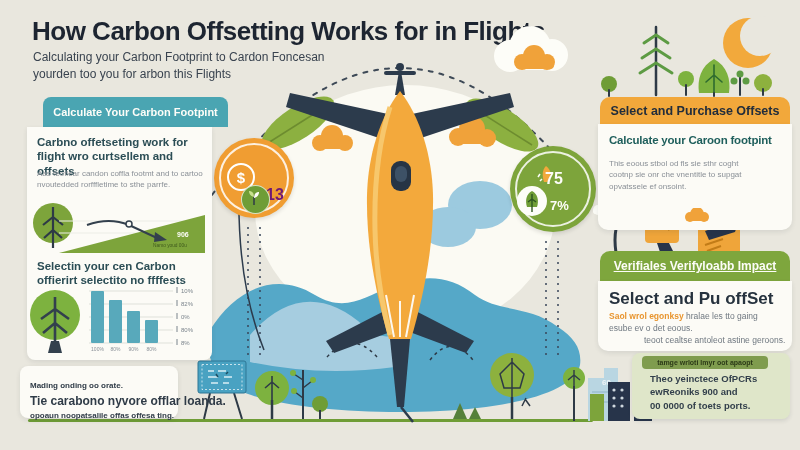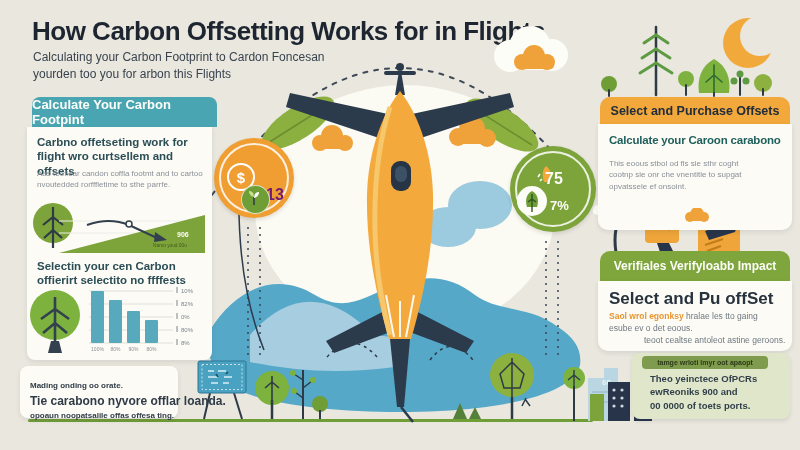--- a/index.html
+++ b/index.html
@@ -175,21 +175,21 @@
     <div class="abs" style="left:35px;top:24px;color:#fdfdf8;font-weight:bold;font-size:16px;">75</div>
     <div class="abs" style="left:40px;top:52px;color:#fdfdf8;font-weight:bold;font-size:13px;">7%</div>
     <div class="abs" style="left:7px;top:40px;width:30px;height:30px;border-radius:50%;background:#fdfdf8;">
       <svg width="30" height="30" viewBox="0 0 30 30">
         <path d="M15,5 C21,8 22,15 20,21 L10,21 C8,15 9,8 15,5 Z" fill="#6f9d36"></path>
         <path d="M15,8 V21 M15,13 L11,16 M15,13 L19,16 M15,21 V26" stroke="#2e5520" stroke-width="1.4" fill="none"></path>
       </svg>
     </div>
   </div>
 
-  <div class="abs banner" style="left:32px;top:97px;width:185px;height:30px;background:#4aa5b2;border-radius:8px 8px 0 0;color:#fdfdf8;font-size:13px;z-index:4;">
+  <div class="abs banner" style="left:43px;top:97px;width:185px;height:30px;background:#4aa5b2;border-radius:8px 8px 0 0;color:#fdfdf8;font-size:11px;z-index:4;">
     <span>Calculate Your Carbon Footpint</span>
   </div>
   <div class="abs card" style="left:27px;top:127px;width:185px;height:233px;border-radius:0 0 8px 8px;z-index:4;">
     <div class="abs" style="left:10px;top:8px;width:168px;font-size:11.5px;font-weight:bold;line-height:1.25;color:#2b4d55;">Carbno offetseting work for flight wro curtsellem and offsets</div>
     <div class="abs smalltxt" style="left:10px;top:42px;width:168px;font-size:8px;line-height:1.35;">Aas teoflear candon coffla footmt and to cartoo nvoutedded rorfffletime to sthe parrfe.</div>
 
     <svg class="abs" style="left:4px;top:74px;" width="44" height="54" viewBox="0 0 44 54">
       <circle cx="22" cy="22" r="20" fill="#7da43b"></circle>
       <path d="M22,6 V47 M22,16 L12,24 M22,16 L32,24 M22,29 L13,37 M22,29 L31,37" stroke="#2e3a46" stroke-width="2.2" fill="none"></path>
     </svg>
@@ -242,21 +242,21 @@
   <div class="abs card" style="left:20px;top:366px;width:158px;height:52px;border-radius:8px;padding:14px 10px;box-sizing:border-box;z-index:4;">
     <div class="nowrap" style="font-size:8px;font-weight:bold;color:#2f3b47;line-height:1.5;">Mading onding oo orate.</div>
     <div class="nowrap" style="font-size:12px;font-weight:bold;color:#2f3b47;line-height:1.5;">Tie carabono nyvore offlar loanda.</div>
     <div class="nowrap" style="font-size:8px;font-weight:bold;color:#2f3b47;line-height:1.5;">opoaun noopatsalile offas offesa ting.</div>
   </div>
 
   <div class="abs banner" style="left:600px;top:97px;width:190px;height:27px;background:#f2a83b;border-radius:10px 10px 0 0;color:#222d3b;font-size:12.5px;z-index:4;">
     <span>Select and Purchase Offsets</span>
   </div>
   <div class="abs card" style="left:598px;top:124px;width:194px;height:106px;border-radius:0 0 10px 10px;z-index:4;">
-    <div class="abs nowrap" style="left:11px;top:10px;font-size:11.5px;font-weight:bold;letter-spacing:-0.2px;color:#1f5f5c;">Calculate your Caroon carabono</div>
+    <div class="abs nowrap" style="left:11px;top:10px;font-size:11.5px;font-weight:bold;letter-spacing:-0.2px;color:#1f5f5c;">Calculate your Caroon footpint</div>
     <div class="abs smalltxt nowrap" style="left:11px;top:34px;font-size:8px;line-height:1.5;">This eoous stbol od fls sie sthr coght</div>
     <div class="abs smalltxt nowrap" style="left:11px;top:46px;font-size:8px;">cootnp sie onr che vnentitle to supgat</div>
     <div class="abs smalltxt nowrap" style="left:11px;top:58px;font-size:8px;">opvatssele ef onsoint.</div>
     <svg class="abs" style="left:84px;top:84px;" width="30" height="14" viewBox="0 0 30 14">
       <circle cx="8" cy="9" r="5" fill="#f0a23a"></circle>
         <circle cx="15" cy="6" r="7" fill="#f0a23a"></circle>
       <circle cx="22" cy="9" r="5" fill="#f0a23a"></circle>
         <rect x="4" y="8" width="22" height="5" rx="2" fill="#f0a23a"></rect>
     </svg>
   </div>
@@ -281,21 +281,21 @@
       <path d="M128,7 q3,-4 6,0 q3,-4 6,0"></path>
         <path d="M140,13 q2.5,-3 5,0 q2.5,-3 5,0"></path>
     </g>
     <g>
       <rect x="113" y="22" width="42" height="38" rx="2" fill="#efa53a"></rect>
       <polygon points="120,36 146,27 152,31 150,37 124,45" fill="#27344a"></polygon>
       <path d="M120,50 L138,44 M122,56 L136,51" stroke="#c27c17" stroke-width="2"></path>
     </g>
   </svg>
 
-  <div class="abs banner" style="left:600px;top:251px;width:190px;height:30px;background:#7ea63d;border-radius:10px 10px 0 0;color:#fdfdf8;font-size:12px;z-index:4;">
+  <div class="abs banner" style="left:600px;top:251px;width:190px;height:30px;background:#7ea63d;border-radius:10px 10px 0 0;color:#fdfdf8;font-size:12px;z-index:4;text-decoration:underline;">
     <span>Verifiales Verifyloabb Impact</span>
   </div>
   <div class="abs card" style="left:598px;top:281px;width:194px;height:70px;border-radius:0 0 10px 10px;z-index:4;">
     <div class="abs nowrap" style="left:11px;top:8px;font-size:17px;font-weight:bold;color:#26323e;">Select and Pu offSet</div>
     <div class="abs nowrap" style="left:11px;top:30px;font-size:8.5px;color:#6f7880;">
       <span style="color:#e8952f;font-weight:bold;">Saol wrol egonksy</span><span> hralae les tto gaing</span>
     </div>
     <div class="abs nowrap" style="left:11px;top:42px;font-size:8.5px;color:#6f7880;">esube ev o det eoous.</div>
     <div class="abs nowrap" style="left:22px;top:54px;font-size:8.5px;color:#6f7880;padding-left:24px;">teoot cealtse antoleot astine geroons.</div>
   </div>

